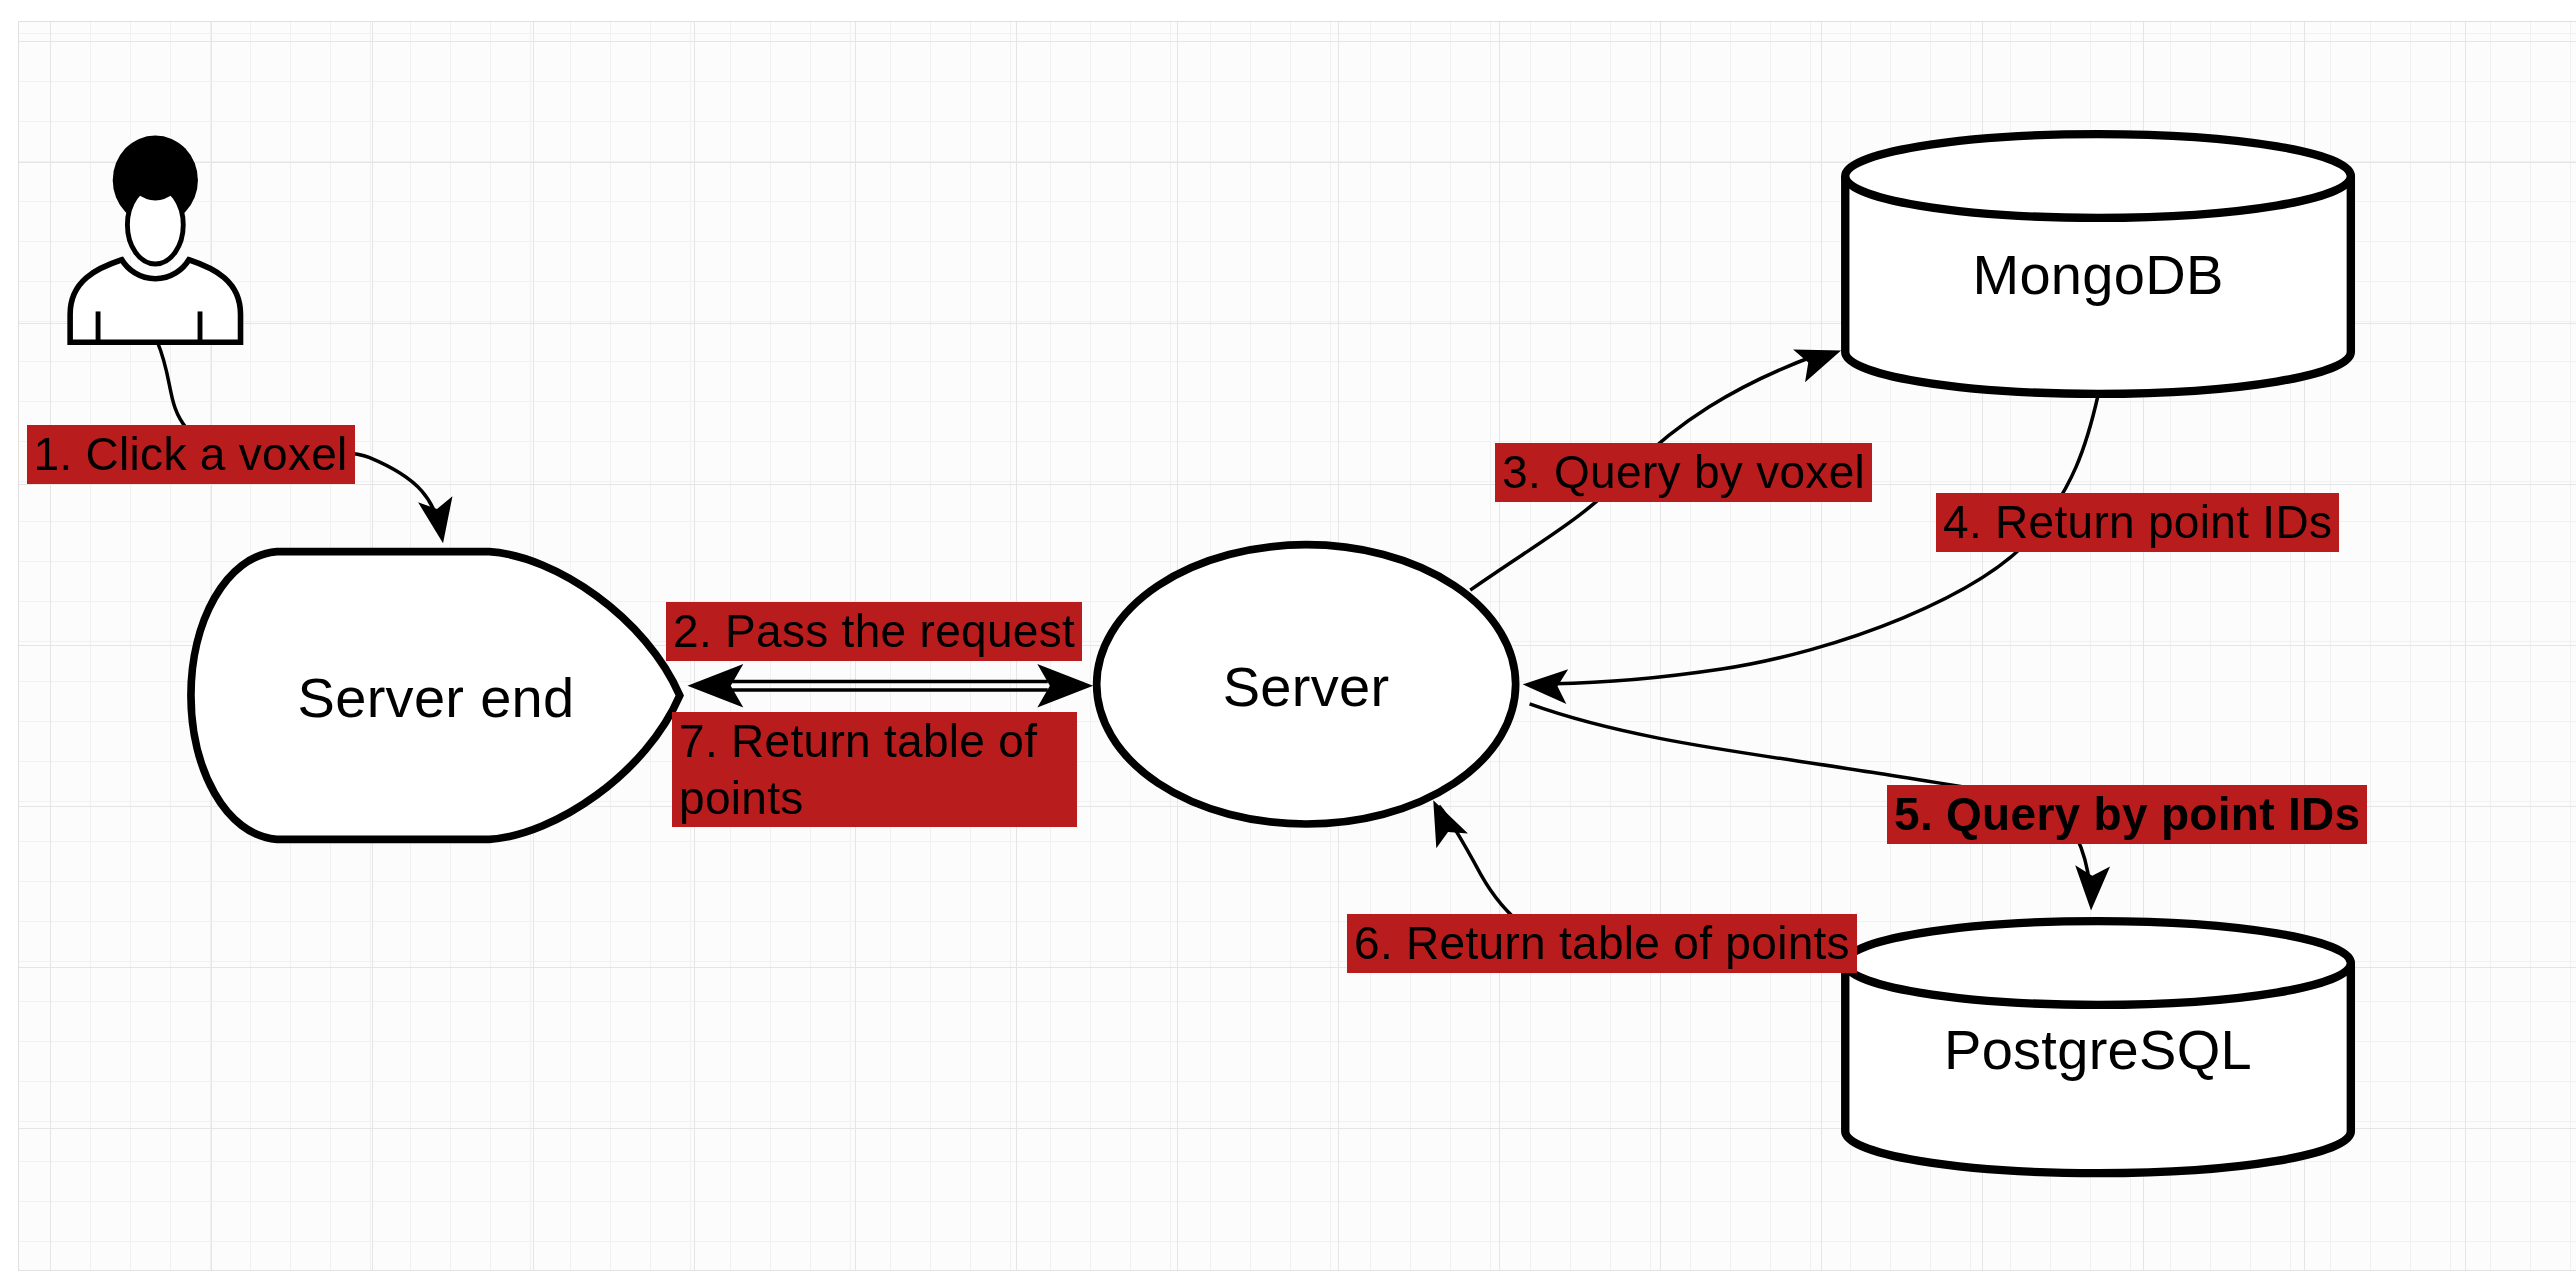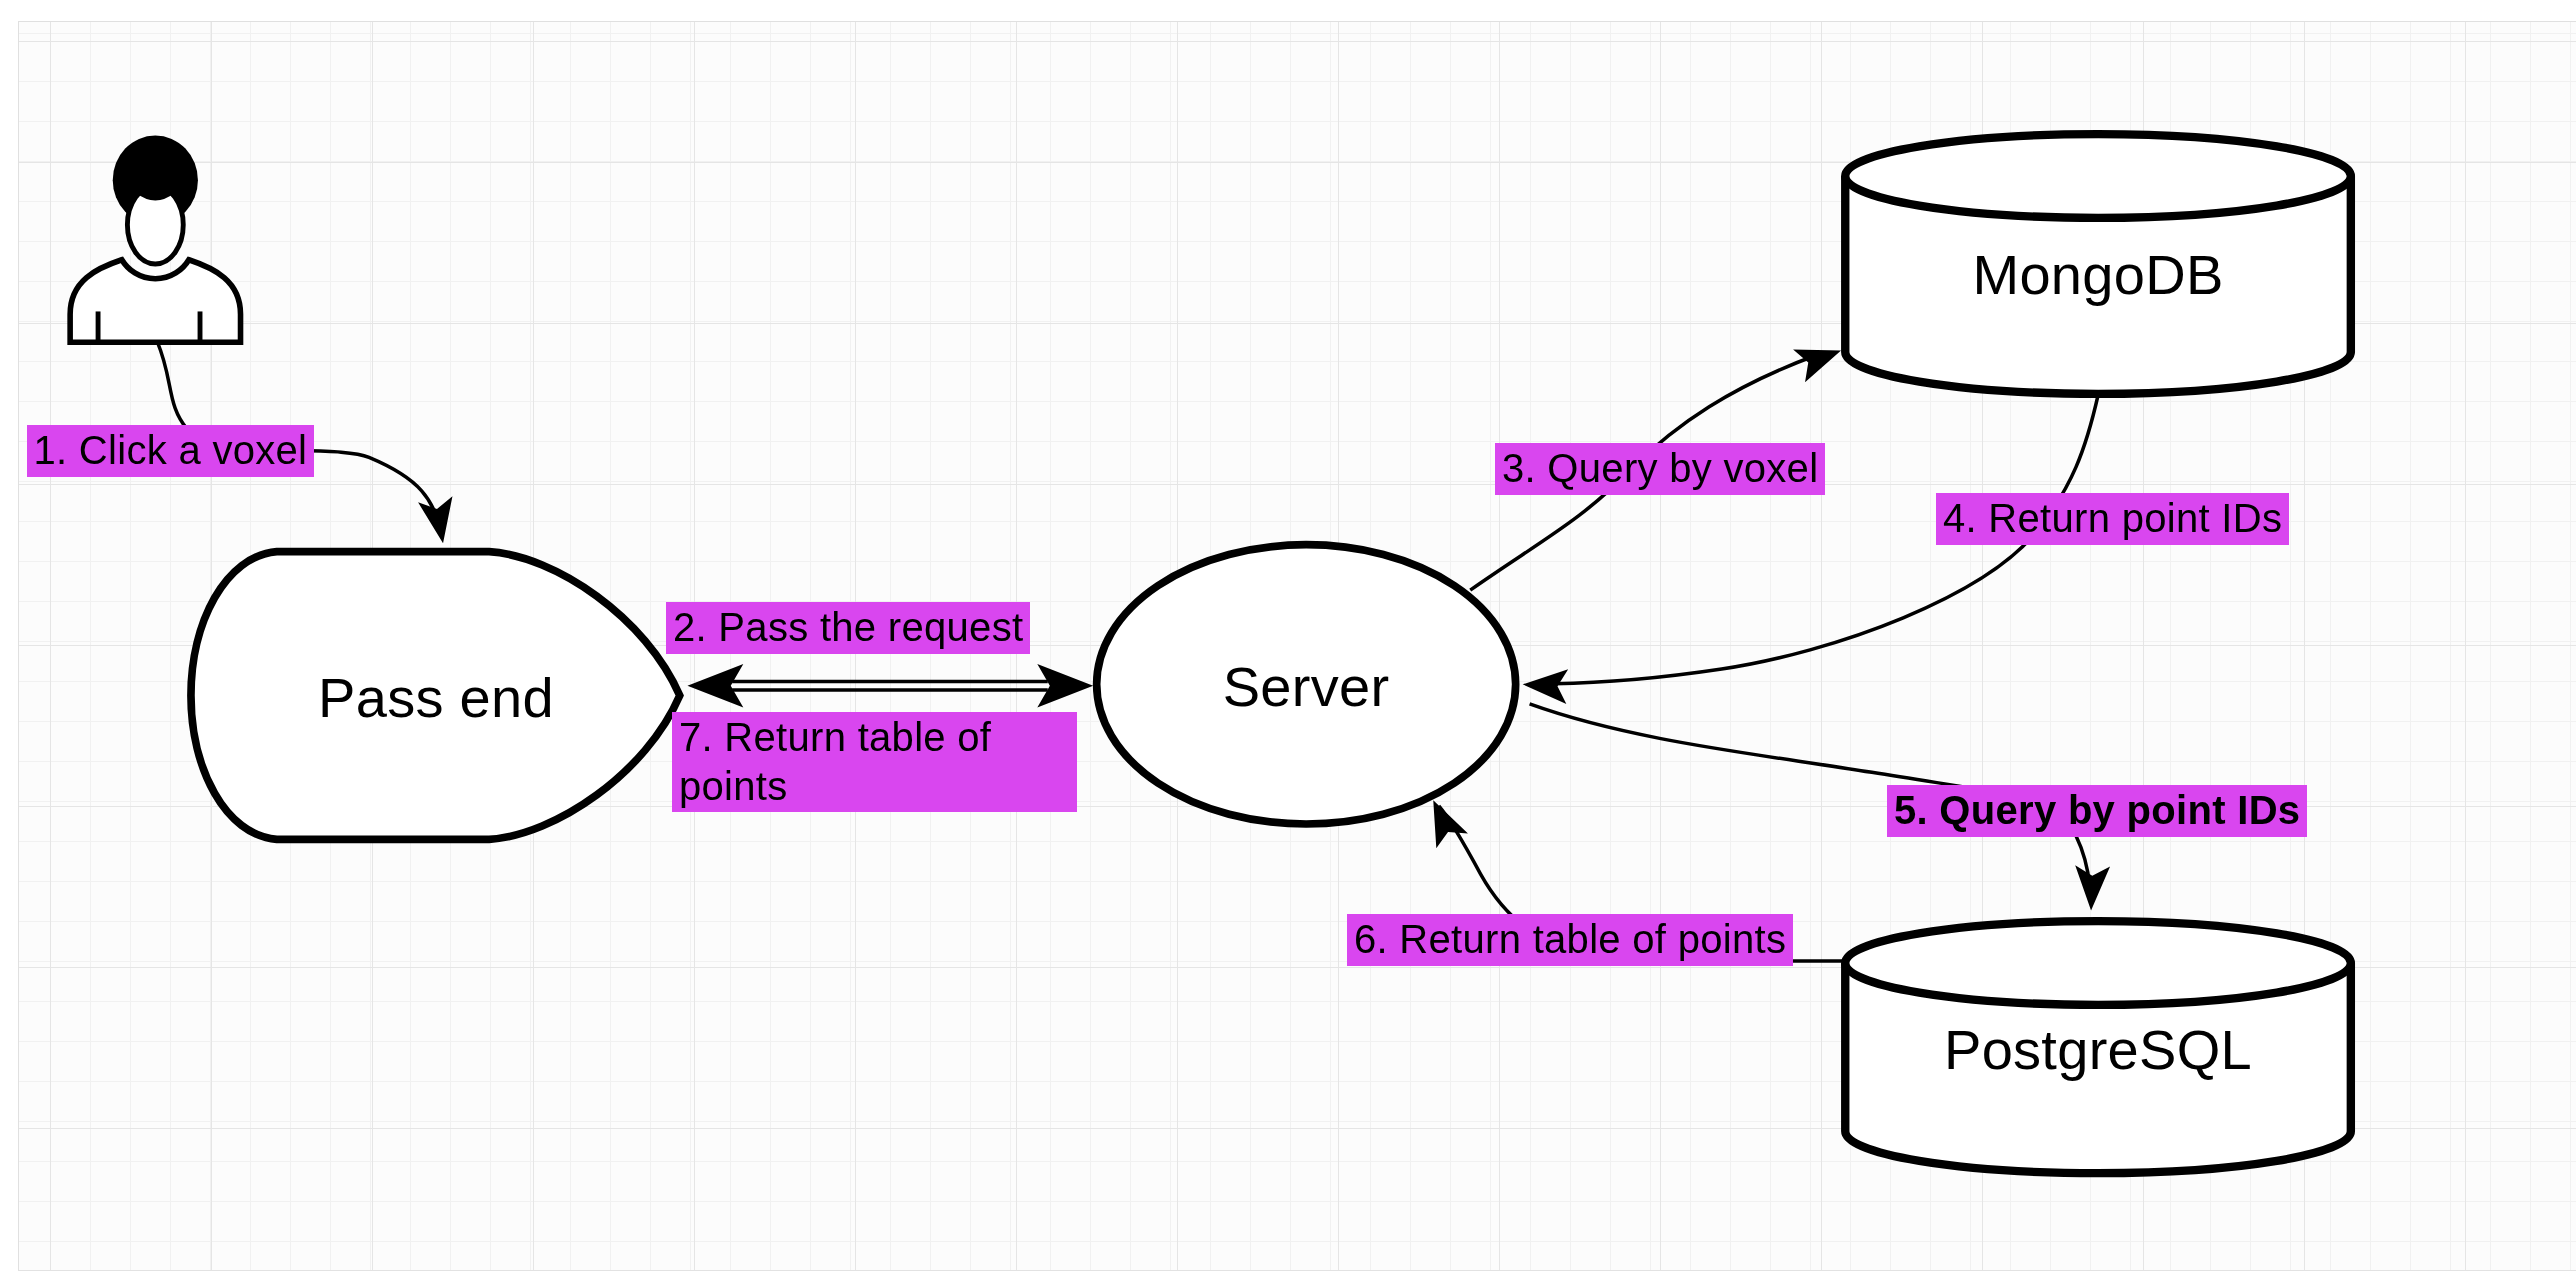--- a/index.html
+++ b/index.html
@@ -43,23 +43,23 @@
     position: absolute;
     transform: translate(-50%, -50%);
     font-size: 56px;
     color: #000000;
     white-space: nowrap;
     z-index: 2;
     letter-spacing: 0.3px;
   }
   .edge-label {
     position: absolute;
-    font-size: 40px;
+    font-size: 46px;
     color: #000000;
-    background: #d946ef;
+    background: #b91c1c;
     padding: 1.4px 7px;
     white-space: nowrap;
     line-height: 1.22;
     z-index: 2;
     letter-spacing: 0.3px;
   }
   .edge-label.wrap {
     white-space: normal;
     width: 391px;
     text-align: left;
@@ -143,21 +143,21 @@
       <g transform="translate(2994,1304) rotate(92)">
         <polygon points="0,0 -64,-25 -50,0 -64,25"></polygon>
       </g>
 
       <g transform="translate(2052,1146) rotate(-115)">
         <polygon points="0,0 -64,-25 -50,0 -64,25"></polygon>
       </g>
     </g>
   </svg>
 
-  <div class="node-label" style="left:436px;  top:697px;">Pass end</div>
+  <div class="node-label" style="left:436px;  top:697px;">Server end</div>
   <div class="node-label" style="left:1306px; top:686px;">Server</div>
   <div class="node-label" style="left:2098px; top:274px;">MongoDB</div>
   <div class="node-label" style="left:2098px; top:1049px;text-align:center;">PostgreSQL</div>
 
   <div class="edge-label" style="left:26.5px;   top:425px;">1. Click a voxel</div>
   <div class="edge-label" style="left:666px;  top:602px;">2. Pass the request</div>
   <div class="edge-label" style="left:1495px; top:443px;">3. Query by voxel</div>
   <div class="edge-label" style="left:1936px; top:493px;">4. Return point IDs</div>
   <div class="edge-label" style="left:1887px; top:785px;font-weight:bold;">5. Query by point IDs</div>
   <div class="edge-label" style="left:1347px; top:914px;">6. Return table of points</div>

